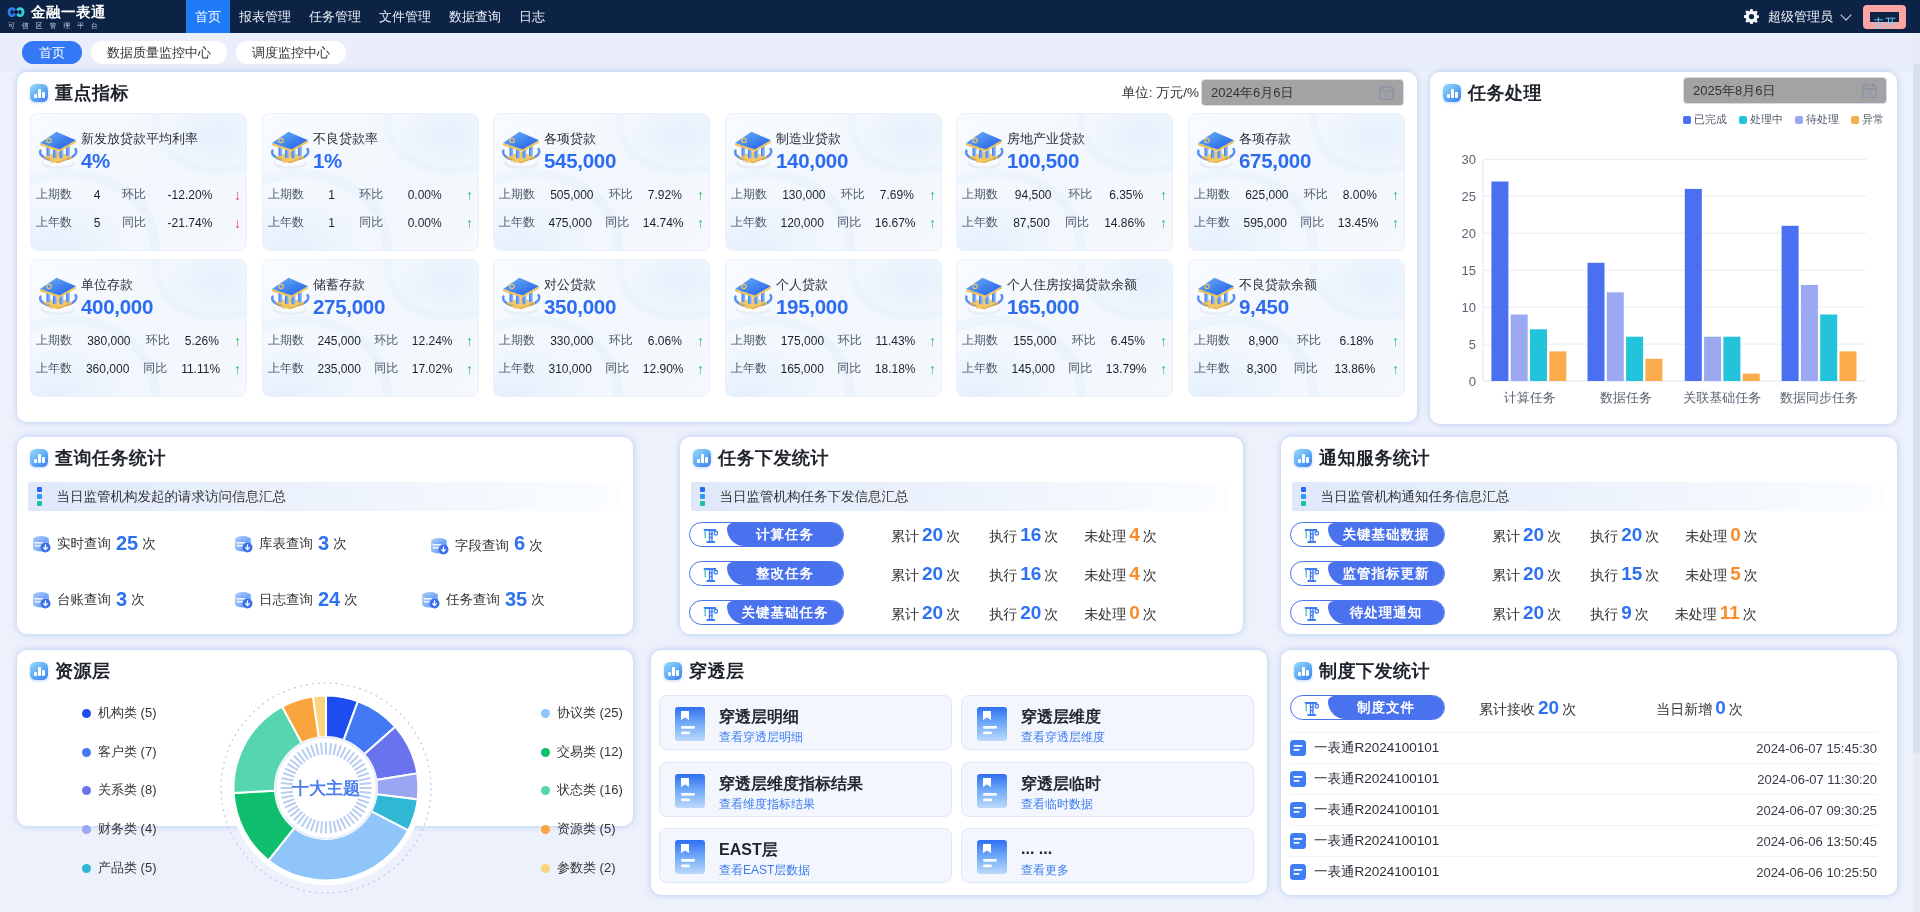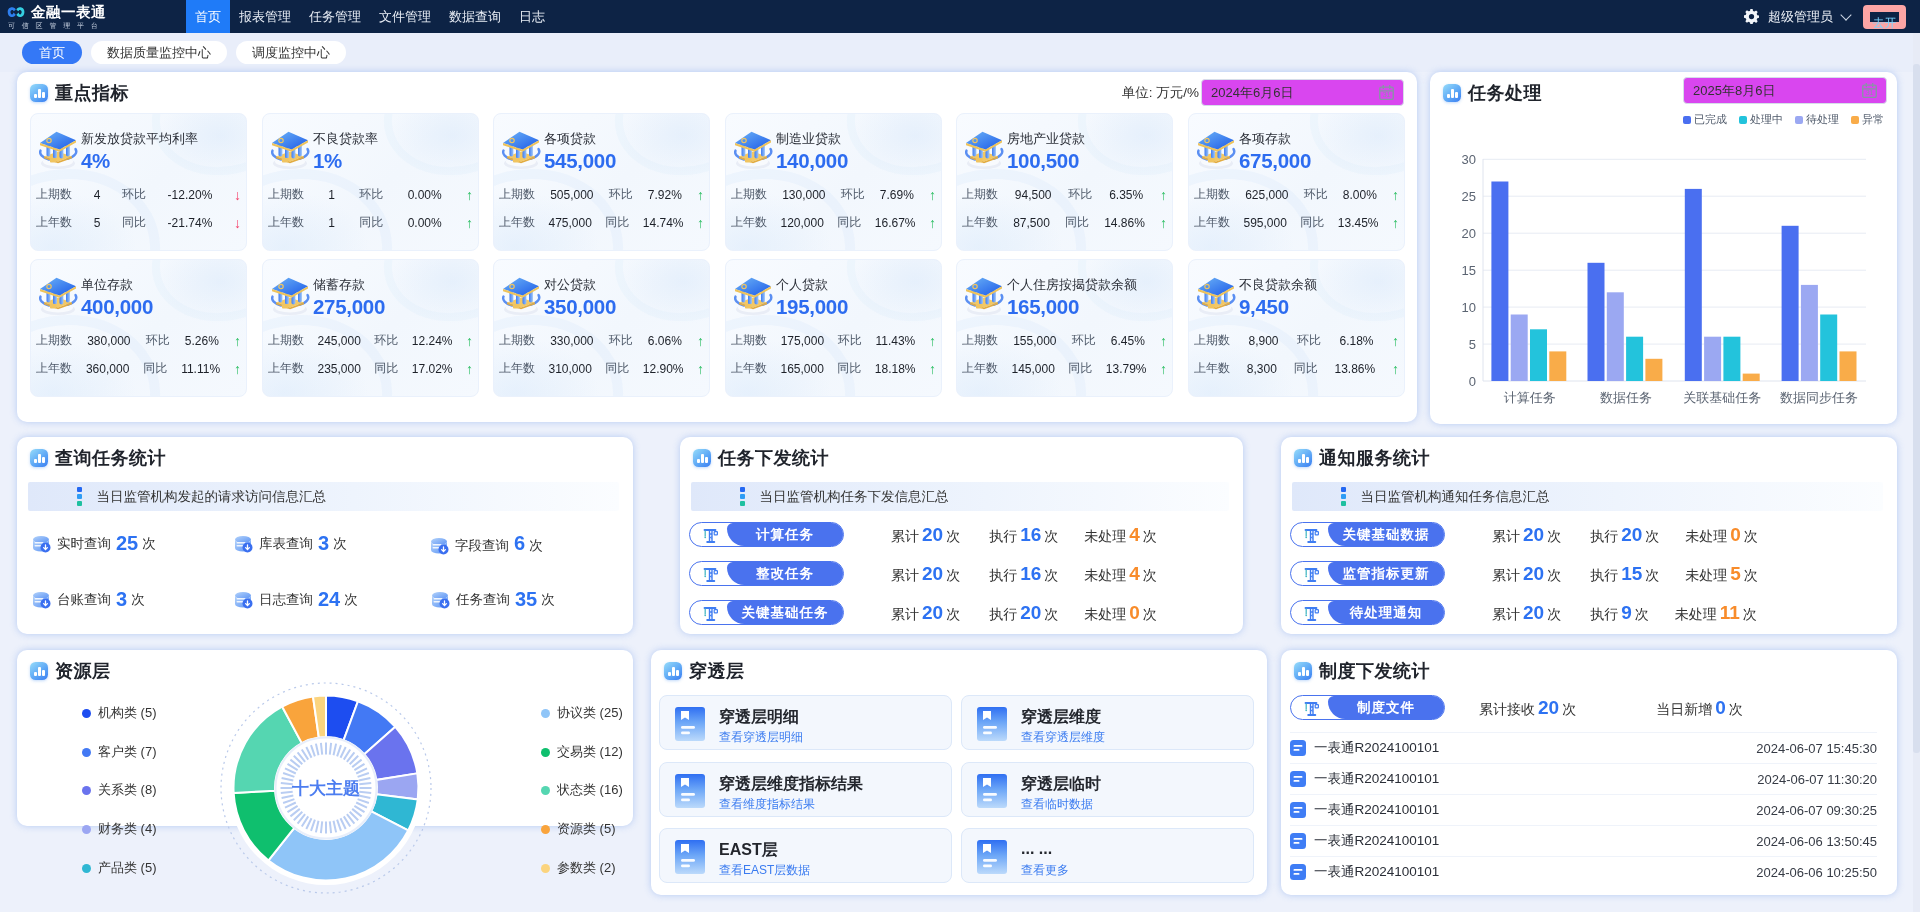--- a/index.html
+++ b/index.html
@@ -26,21 +26,21 @@
 
 .panel{position:absolute;background:#fff;border-radius:10px;box-shadow:0 0 7px rgba(113,155,235,.45);}
 .ptitle{position:absolute;display:flex;align-items:center;gap:7px;left:13px;top:9px;height:24px;}
 .ptitle b{font-size:18px;color:#20242c;letter-spacing:0.5px;}
 .picon{width:18px;height:18px;border-radius:5.5px;background:linear-gradient(140deg,#96dcfa 0%,#5fa9f6 55%,#3a7ef2 100%);position:relative;box-shadow:0 1px 3px rgba(80,150,240,.35);}
 .picon i{position:absolute;bottom:4px;background:#fff;width:2.5px;border-radius:1px;}
 .picon i:nth-child(1){left:4px;height:4px;}
 .picon i:nth-child(2){left:8px;height:9px;}
 .picon i:nth-child(3){left:12px;height:6px;}
 
-.subbar{position:absolute;left:11px;right:14px;top:45px;height:29px;background:linear-gradient(90deg,#dfe8fa 0%,#eef4fd 55%,#fbfdff 100%);border-radius:2px;display:flex;align-items:center;padding-left:40px;}
+.subbar{position:absolute;left:11px;right:14px;top:45px;height:29px;background:linear-gradient(90deg,#dfe8fa 0%,#eef4fd 55%,#fbfdff 100%);border-radius:2px;display:flex;align-items:center;}
 .subbar .dots{width:4.5px;margin:0 15px 0 9px;display:flex;flex-direction:column;align-items:center;gap:2.4px;}
 .dots i{width:4.5px;height:4.5px;border-radius:1px;display:block;}
 .subbar span{font-size:13.5px;color:#333;margin-left:0;}
 
 .prow{position:absolute;display:flex;align-items:center;}
 .cap{position:relative;width:155px;height:25px;border:1px solid #4a73ee;border-radius:13px;background:#fff;overflow:hidden;}
 .cap .blue{position:absolute;top:0;right:0;bottom:0;left:37px;background:#4a72ee;border-radius:8px 12px 12px 24px;color:#fff;font-size:13.5px;font-weight:bold;text-align:center;line-height:24px;letter-spacing:1px;}
 .cap svg{position:absolute;left:13px;top:4px;}
 .stat{font-size:14px;color:#333;}
 .stat b{font-size:19px;color:#2d72f2;font-weight:bold;margin:0 3px;}
@@ -54,21 +54,21 @@
 .mcard .swirl2{position:absolute;right:-55px;top:-60px;width:150px;height:120px;border-radius:50%;border:8px solid rgba(203,225,248,.15);transform:rotate(-15deg);}
 .mcard .ttl{position:absolute;left:50px;top:16px;font-size:13px;color:#2b2f38;}
 .mcard .val{position:absolute;left:50px;top:35px;font-size:20.5px;font-weight:bold;color:#2d6cf0;letter-spacing:-0.3px;}
 .mcard .bicon{position:absolute;left:6px;top:16px;}
 .mrow{position:absolute;left:5px;right:5px;display:flex;justify-content:space-between;align-items:center;font-size:12px;}
 .mrow .lb{color:#4e5969;}
 .mrow .vv{color:#1d2129;}
 .mrow .up{color:#27bd5f;font-size:14px;font-weight:bold;}
 .mrow .dn{color:#f5426b;font-size:14px;font-weight:bold;}
 
-.dinput{position:absolute;height:27px;background:#d946ef;border:1px solid #d6dde9;border-radius:4px;font-size:13px;color:#333;display:flex;align-items:center;padding:0 9px;justify-content:space-between;}
+.dinput{position:absolute;height:27px;background:#a3a3a3;border:1px solid #d6dde9;border-radius:4px;font-size:13px;color:#333;display:flex;align-items:center;padding:0 9px;justify-content:space-between;}
 
 .qitem{position:absolute;display:flex;align-items:center;}
 .qitem .ql{font-size:13.5px;color:#333;margin-left:6px;}
 .qitem b{font-size:20px;color:#2d72f2;margin-left:5px;margin-right:4px;}
 
 .pcard{position:absolute;width:293px;height:55px;background:#f3f7fd;border:1px solid #dce8f9;border-radius:8px;}
 .pcard .t1{position:absolute;left:59px;top:11px;font-size:16px;font-weight:bold;color:#23262d;}
 .pcard .t2{position:absolute;left:59px;top:33px;font-size:12px;color:#3a7bf0;}
 .pcard svg{position:absolute;left:15px;top:11px;}
 
@@ -583,21 +583,21 @@
       <span class="ql" style="margin-left:0;">次</span>
     </div>
   <div class="qitem" style="left:217px;top:151px;">
       <svg width="19" height="18" viewBox="0 0 19 18">
         <use href="#dbic"></use>
       </svg>
       <span class="ql">日志查询</span>
       <b>24</b>
       <span class="ql" style="margin-left:0;">次</span>
     </div>
-  <div class="qitem" style="left:414px;top:151px;">
+  <div class="qitem" style="left:404px;top:151px;">
       <svg width="19" height="18" viewBox="0 0 19 18">
         <use href="#dbic"></use>
       </svg>
       <span class="ql">任务查询</span>
       <b>35</b>
       <span class="ql" style="margin-left:0;">次</span>
     </div>
 </div>
 <div class="panel" id="pIssue" style="left:680px;top:437px;width:563px;height:197px;">
   <div class="ptitle">

